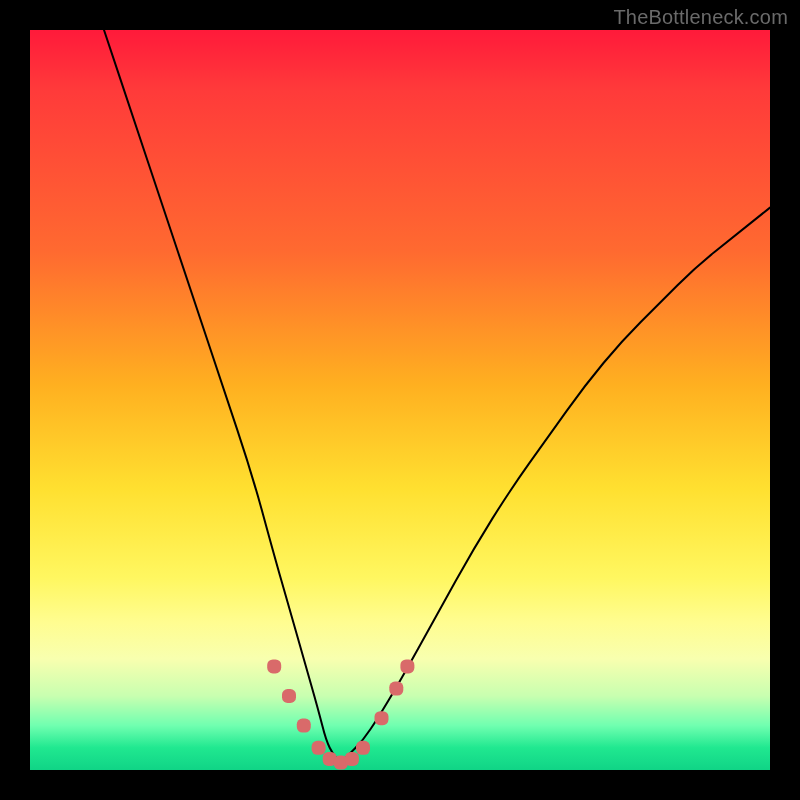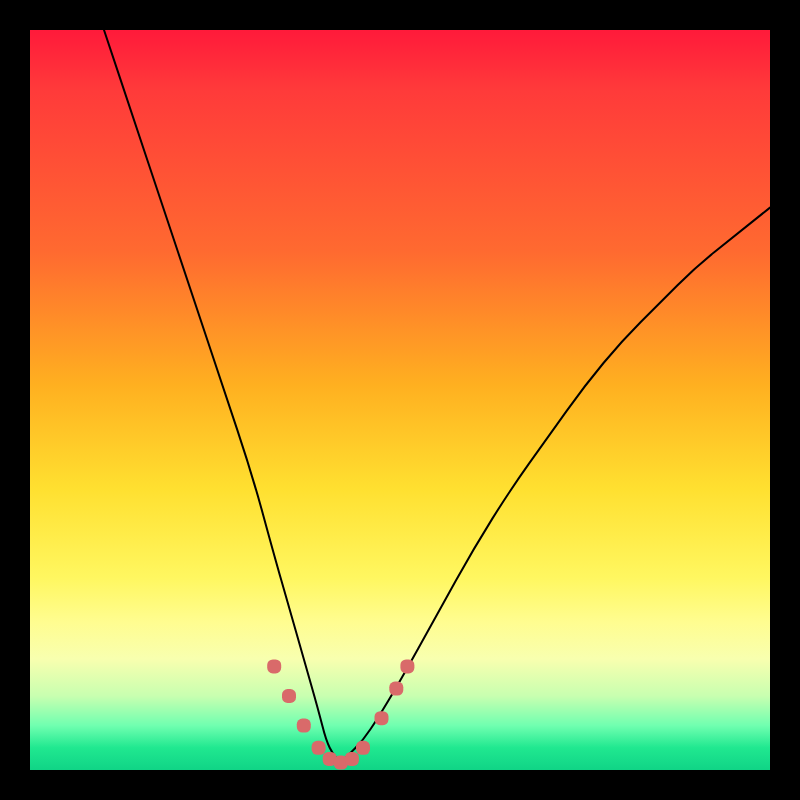--- a/index.html
+++ b/index.html
@@ -55,20 +55,21 @@
     top: 0;
     width: 740px;
     height: 740px;
     overflow: visible;
   }
 </style>
 </head>
 <body>
 
 <div class="container">
+  <div class="watermark">TheBottleneck.com</div>
   <div class="plot-area">
     <svg class="curve" viewBox="0 0 740 740">
       <path id="main-curve" fill="none" stroke="#000000" stroke-width="2" stroke-linecap="round" d="M 74,0 Q 74,0 88.80000000000001,44.39999999999998 Q 103.60000000000001,88.79999999999995 118.4,133.2 Q 133.2,177.60000000000002 148,222 Q 162.8,266.4 177.60000000000002,310.79999999999995 Q 192.4,355.2 207.2,399.6 Q 222,444 233.10000000000002,484.7 Q 244.20000000000002,525.4 251.60000000000002,551.3 Q 259,577.2 266.4,603.1 Q 273.8,629 281.20000000000005,654.9 Q 288.6,680.8 292.3,695.5999999999999 Q 296,710.4 299.7,717.8 Q 303.4,725.2 307.1,728.9000000000001 Q 310.8,732.6 314.5,728.9000000000001 Q 318.2,725.2 325.6,717.8 Q 333,710.4 340.4,699.3 Q 347.79999999999995,688.2 358.9,669.7 Q 370,651.2 388.5,617.9000000000001 Q 407.00000000000006,584.6 425.5,551.3 Q 444,518 462.5,488.4 Q 481,458.8 499.5,432.9 Q 518,407 536.5,381.1 Q 555,355.2 573.5,333 Q 592,310.8 610.5,292.3 Q 629,273.8 647.5,255.29999999999998 Q 666,236.79999999999995 684.5,222 Q 703,207.20000000000005 721.5,192.40000000000003 T 740,177.60000000000002"></path>
       <g id="dots">
           <rect x="237.20000000000002" y="629.4" width="14" height="14" rx="5.6000000000000005" ry="5.6000000000000005" fill="#d96a6a"></rect>
           <rect x="252" y="659" width="14" height="14" rx="5.6000000000000005" ry="5.6000000000000005" fill="#d96a6a"></rect>
           <rect x="266.8" y="688.6" width="14" height="14" rx="5.6000000000000005" ry="5.6000000000000005" fill="#d96a6a"></rect>
           <rect x="281.6" y="710.8" width="14" height="14" rx="5.6000000000000005" ry="5.6000000000000005" fill="#d96a6a"></rect>
           <rect x="292.70000000000005" y="721.9" width="14" height="14" rx="5.6000000000000005" ry="5.6000000000000005" fill="#d96a6a"></rect>
           <rect x="303.8" y="725.6" width="14" height="14" rx="5.6000000000000005" ry="5.6000000000000005" fill="#d96a6a"></rect>

